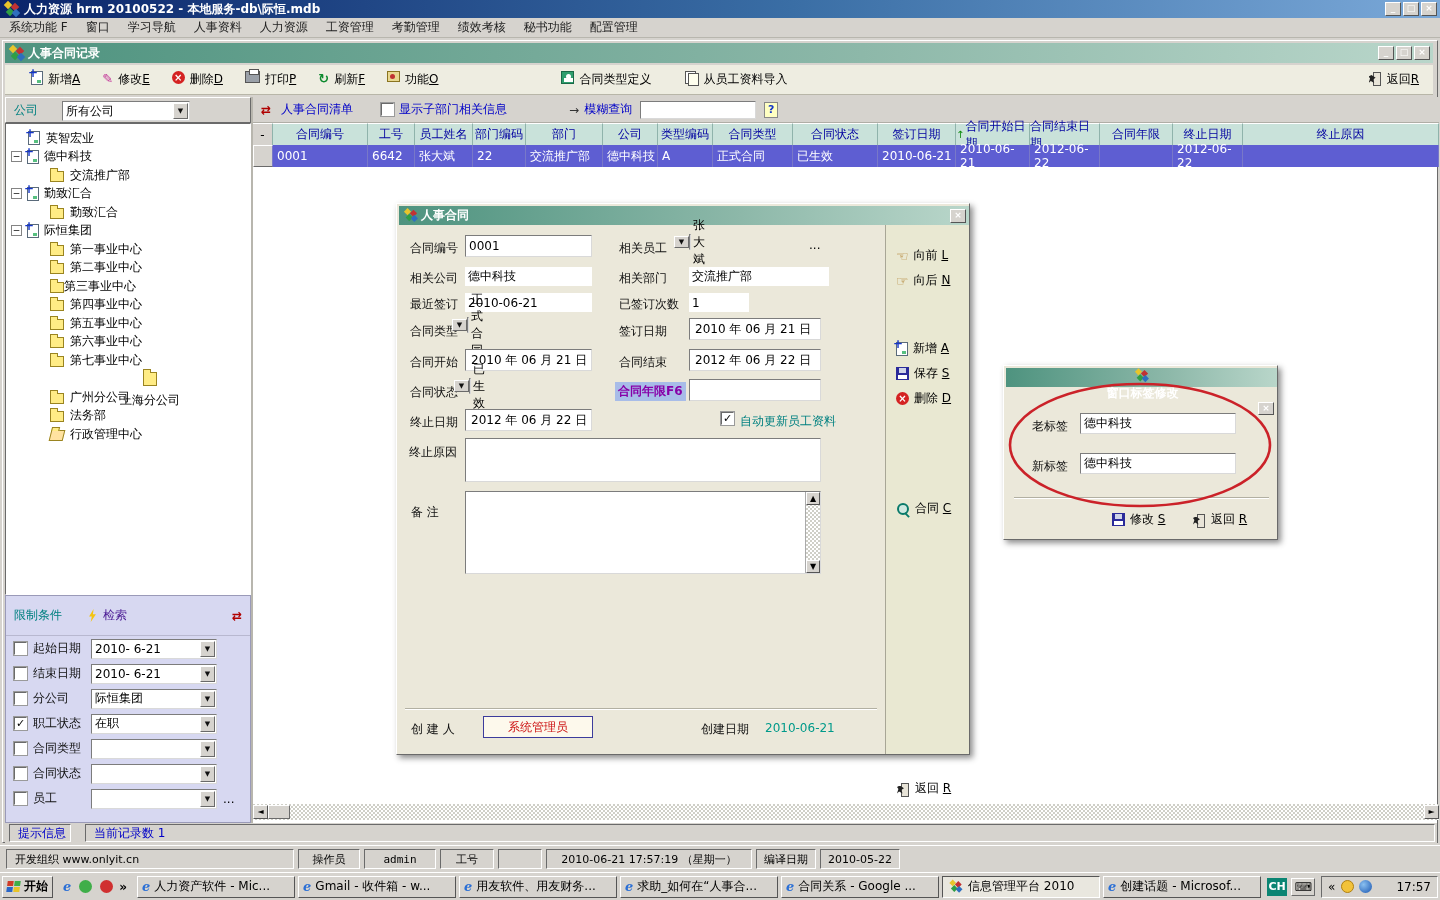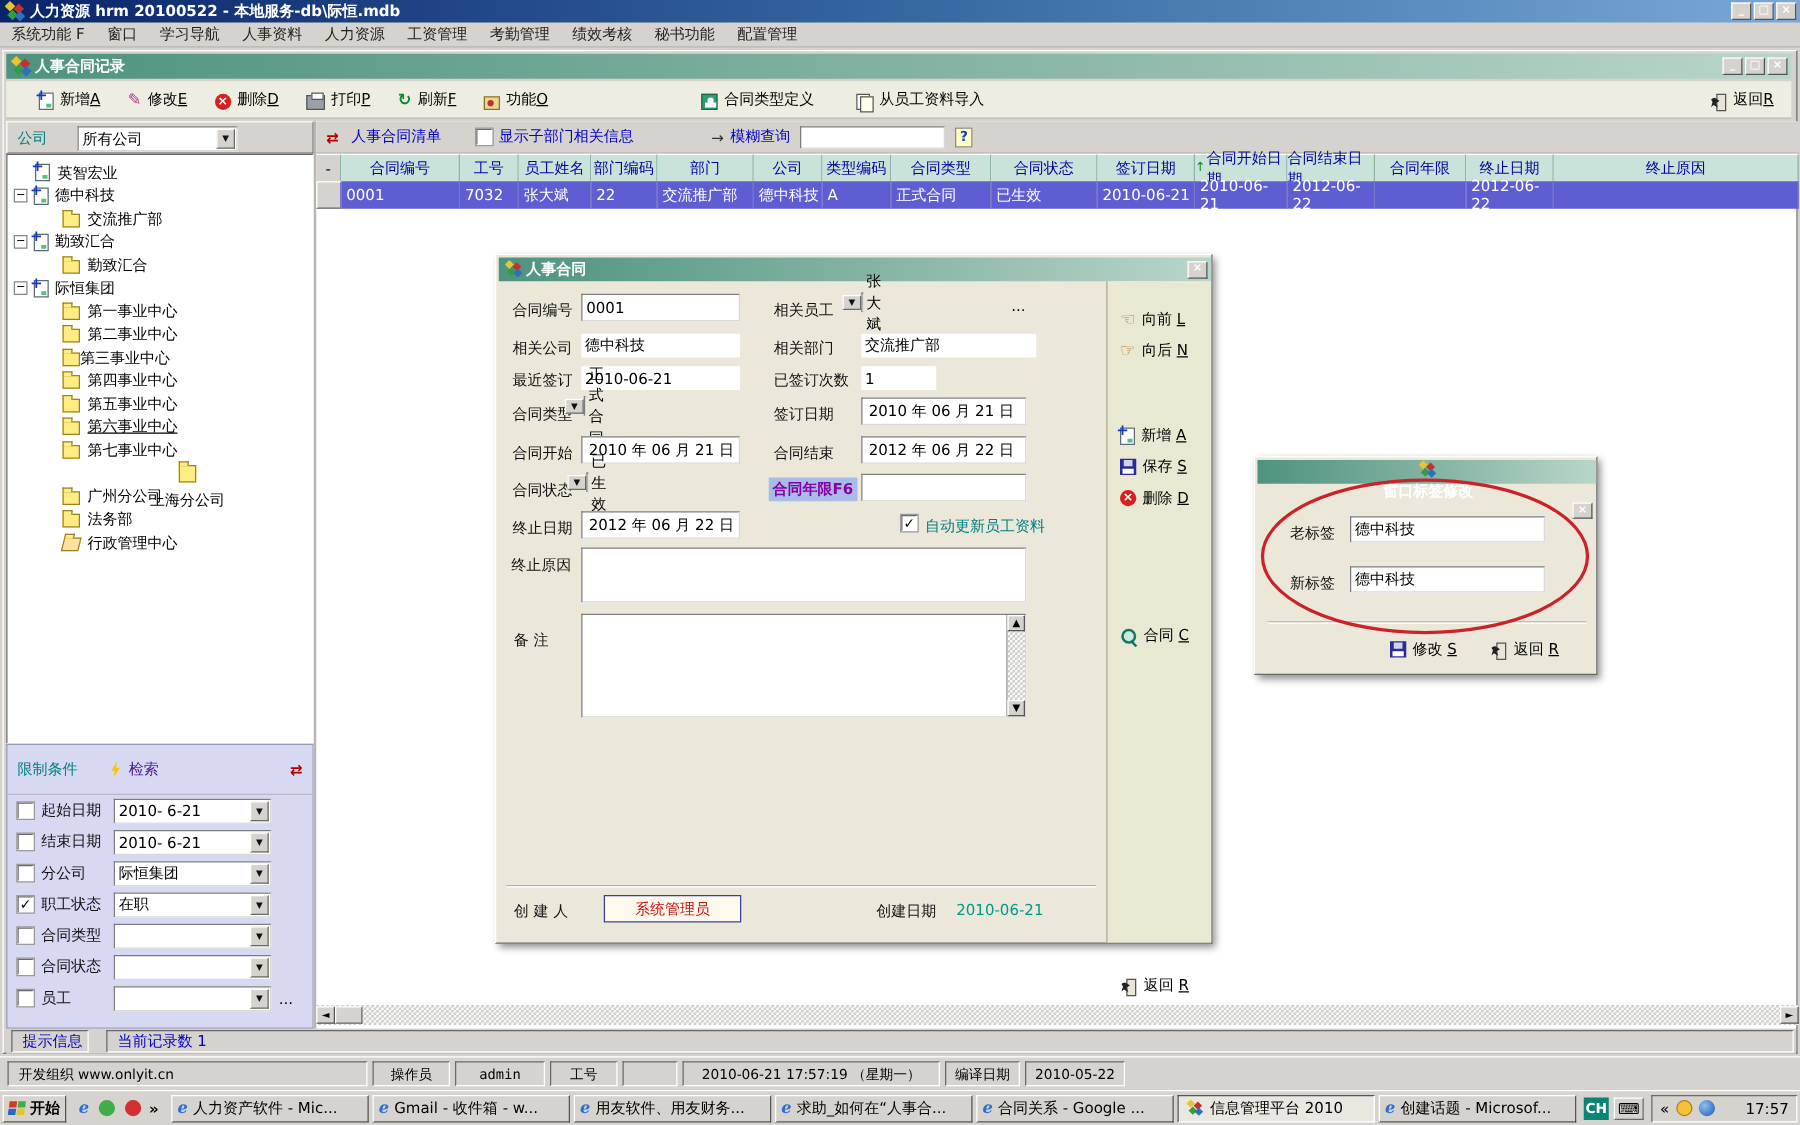--- a/index.html
+++ b/index.html
@@ -27,21 +27,21 @@
   
   .wbtn { width:16px; height:14px; background:#d6d3ce; border:1px solid; border-color:#fff #555 #555 #fff;
           font-size:9px; line-height:11px; text-align:center; margin-left:2px; font-weight:bold; }
   
   #titlebar { left:0; top:0; width:1440px; height:18px; background:linear-gradient(90deg,#0a246a,#3a6ea5 55%,#7aa8d8); color:#fff; font-weight:bold; padding:0 3px; }
   .greenbar { background:linear-gradient(90deg,#4e937f,#8db8a9 60%,#b9d6ca); color:#fff; font-weight:bold; }
   
   #menubar { left:0; top:18px; width:1440px; height:20px; border-bottom:1px solid #b8b6ae; }
   #menubar span { padding:2px 9px; color:#222; }
   
-  .tbtn { display:flex; align-items:flex-end; gap:5px; padding:2px 4px; }
+  .tbtn { display:flex; align-items:flex-start; gap:5px; padding:2px 4px; }
   
   .ic-page { width:12px; height:14px; background:#fff; border:1px solid #5a6a7a; position:relative; flex:0 0 12px; }
   .ic-page::before { content:"+"; position:absolute; left:-4px; top:-6px; color:#1536c8; font-weight:bold; font-size:12px; }
   .ic-page::after { content:""; position:absolute; right:1px; bottom:1px; width:4px; height:3px; background:#57c080; }
   .ic-pencil { color:#c23297; font-size:13px; }
   .ic-del { width:13px; height:13px; border-radius:50%; background:#d42222; color:#fff; font-size:10px; font-weight:bold;
             line-height:13px; text-align:center; flex:0 0 13px; }
   .ic-print { width:15px; height:12px; background:#9aa0a8; border:1px solid #555; position:relative; flex:0 0 15px; }
   .ic-print::before { content:""; position:absolute; left:3px; top:-3px; width:8px; height:4px; background:#fff; border:1px solid #555; }
   .ic-refresh { color:#0d8a2e; font-weight:bold; font-size:13px; }
@@ -227,21 +227,21 @@
             <span>第三事业中心</span>
           </div>
         <div class="flex" style="height:18.5px; padding-left:44px; gap:6px;">
             <span class="ic-folder"></span>
             <span>第四事业中心</span>
           </div>
         <div class="flex" style="height:18.5px; padding-left:44px; gap:6px;">
             <span class="ic-folder"></span>
             <span>第五事业中心</span>
           </div>
-        <div class="flex" style="height:18.5px; padding-left:44px; gap:6px;text-decoration:underline;">
+        <div class="flex" style="height:18.5px; padding-left:44px; gap:6px;">
             <span class="ic-folder"></span>
             <span>第六事业中心</span>
           </div>
         <div class="flex" style="height:18.5px; padding-left:44px; gap:6px;">
             <span class="ic-folder"></span>
             <span>第七事业中心</span>
           </div>
         <div class="flex" style="height:18.5px; padding-left:44px; gap:6px;flex-direction:column;">
             <span class="ic-folder"></span>
             <span>上海分公司</span>
@@ -358,21 +358,21 @@
           </span>
         <span class="th" style="width:70px;">合同结束日期</span>
         <span class="th" style="width:73px;">合同年限</span>
         <span class="th" style="width:70px;">终止日期</span>
         <span class="th" style="flex:1;">终止原因</span>
       </div>
 
       <div class="abs flex" style="left:0; top:48px; width:1186px; height:22px;">
         <span class="td bout" style="width:20px; background:#d6d3ce;"></span>
         <span class="td" style="width:95px;">0001</span>
-        <span class="td" style="width:47px;">7032</span>
+        <span class="td" style="width:47px;">6642</span>
         <span class="td" style="width:58px;">张大斌</span>
         <span class="td" style="width:53px;">22</span>
         <span class="td" style="width:77px;">交流推广部</span>
         <span class="td" style="width:55px;">德中科技</span>
         <span class="td" style="width:55px;">A</span>
         <span class="td" style="width:80px;">正式合同</span>
         <span class="td" style="width:85px;">已生效</span>
         <span class="td" style="width:78px;">2010-06-21</span>
         <span class="td" style="width:74px;">2010-06-21</span>
         <span class="td" style="width:70px;">2012-06-22</span>

